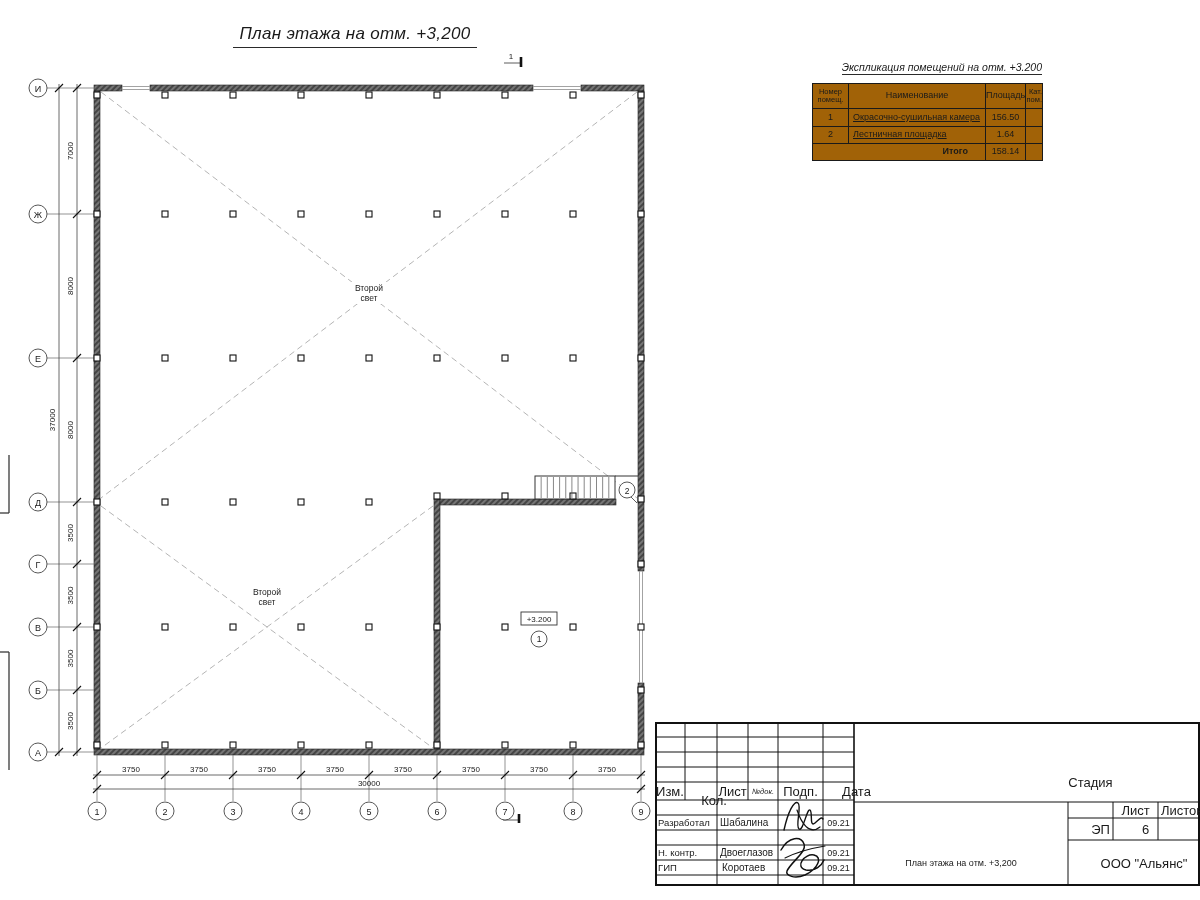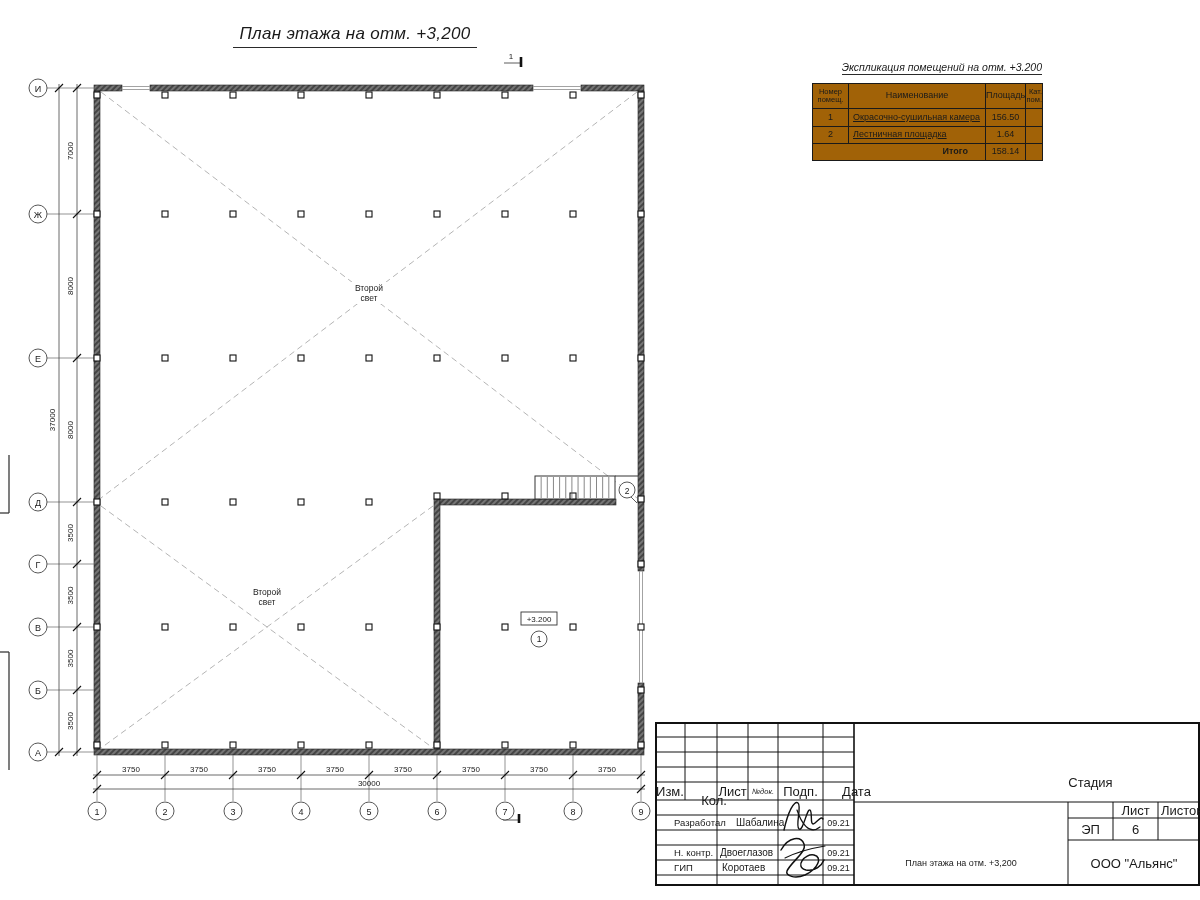--- a/index.html
+++ b/index.html
@@ -19,24 +19,24 @@
             align-items:center;justify-content:center;font-size:9px;line-height:1.05;
             text-align:center;overflow:hidden;}
   .expl>div.cl{justify-content:flex-start;text-align:left;padding-left:4px;text-decoration:underline;}
   .expl>div.cr{justify-content:flex-end;padding-right:17px;font-weight:bold;}
   .expl>div.small{font-size:7.5px;}
   .expl>div.lastcol{border-right:none;text-align:right;}
   .expl>div.lastrow{border-bottom:none;}
   .expl>div.span2{grid-column:1/3;}
   .tbx{font-size:13px;display:flex;align-items:center;justify-content:center;overflow:hidden;}
   .tbx.sm{font-size:7.5px;}
-  .tbrole{font-size:9.5px;display:flex;align-items:center;margin-left:16px;}
+  .tbrole{font-size:9.5px;display:flex;align-items:center;}
   .tbname{font-size:10px;display:flex;align-items:center;}
   .tbdate{font-size:9px;display:flex;align-items:center;justify-content:center;border-radius:7px;}
-  .tbbig{font-size:13px;display:flex;align-items:center;justify-content:center;}
+  .tbbig{font-size:13px;display:flex;align-items:center;justify-content:center;padding-left:10px;}
   .tbdoc{font-size:9px;display:flex;align-items:center;justify-content:center;text-align:center;}
 </style>
 </head>
 <body>
 
 <div class="sheet">
 
   <svg id="plan-svg" width="1200" height="900" viewBox="0 0 1200 900">
     <defs>
       <pattern id="wallpat" width="4" height="4" patternUnits="userSpaceOnUse" patternTransform="rotate(45)">
@@ -336,21 +336,21 @@
   </svg>
 
   <div class="abs tbx" style="left:655px;top:782px;width:30px;height:18px;">Изм.</div>
   <div class="abs tbx" style="left:685px;top:782px;width:32px;height:36px;padding-left:13px;">Кол.</div>
   <div class="abs tbx" style="left:717px;top:782px;width:31px;height:18px;">Лист</div>
   <div class="abs tbx sm" style="left:748px;top:782px;width:30px;height:18px;font-style:italic;">№док.</div>
   <div class="abs tbx" style="left:778px;top:782px;width:45px;height:18px;">Подп.</div>
   <div class="abs tbx" style="left:823px;top:782px;width:31px;height:18px;margin-left:18px;">Дата</div>
 
   <div class="abs tbrole" style="left:658px;top:815px;width:58px;height:15px;">Разработал</div>
-  <div class="abs tbname" style="left:736px;top:815px;width:57px;height:15px;">Шабалина</div>
+  <div class="abs tbname" style="left:720px;top:815px;width:57px;height:15px;">Шабалина</div>
   <div class="abs tbdate" style="left:823px;top:815px;width:31px;height:15px;">09.21</div>
 
   <div class="abs tbrole" style="left:658px;top:845px;width:52px;height:15px;">Н. контр.</div>
   <div class="abs tbname" style="left:720px;top:845px;width:57px;height:15px;">Двоеглазов</div>
   <div class="abs tbdate" style="left:823px;top:845px;width:31px;height:15px;">09.21</div>
 
   <div class="abs tbrole" style="left:658px;top:860px;width:58px;height:15px;">ГИП</div>
   <div class="abs tbname" style="left:722px;top:860px;width:57px;height:15px;">Коротаев</div>
   <div class="abs tbdate" style="left:823px;top:860px;width:31px;height:15px;">09.21</div>
 

